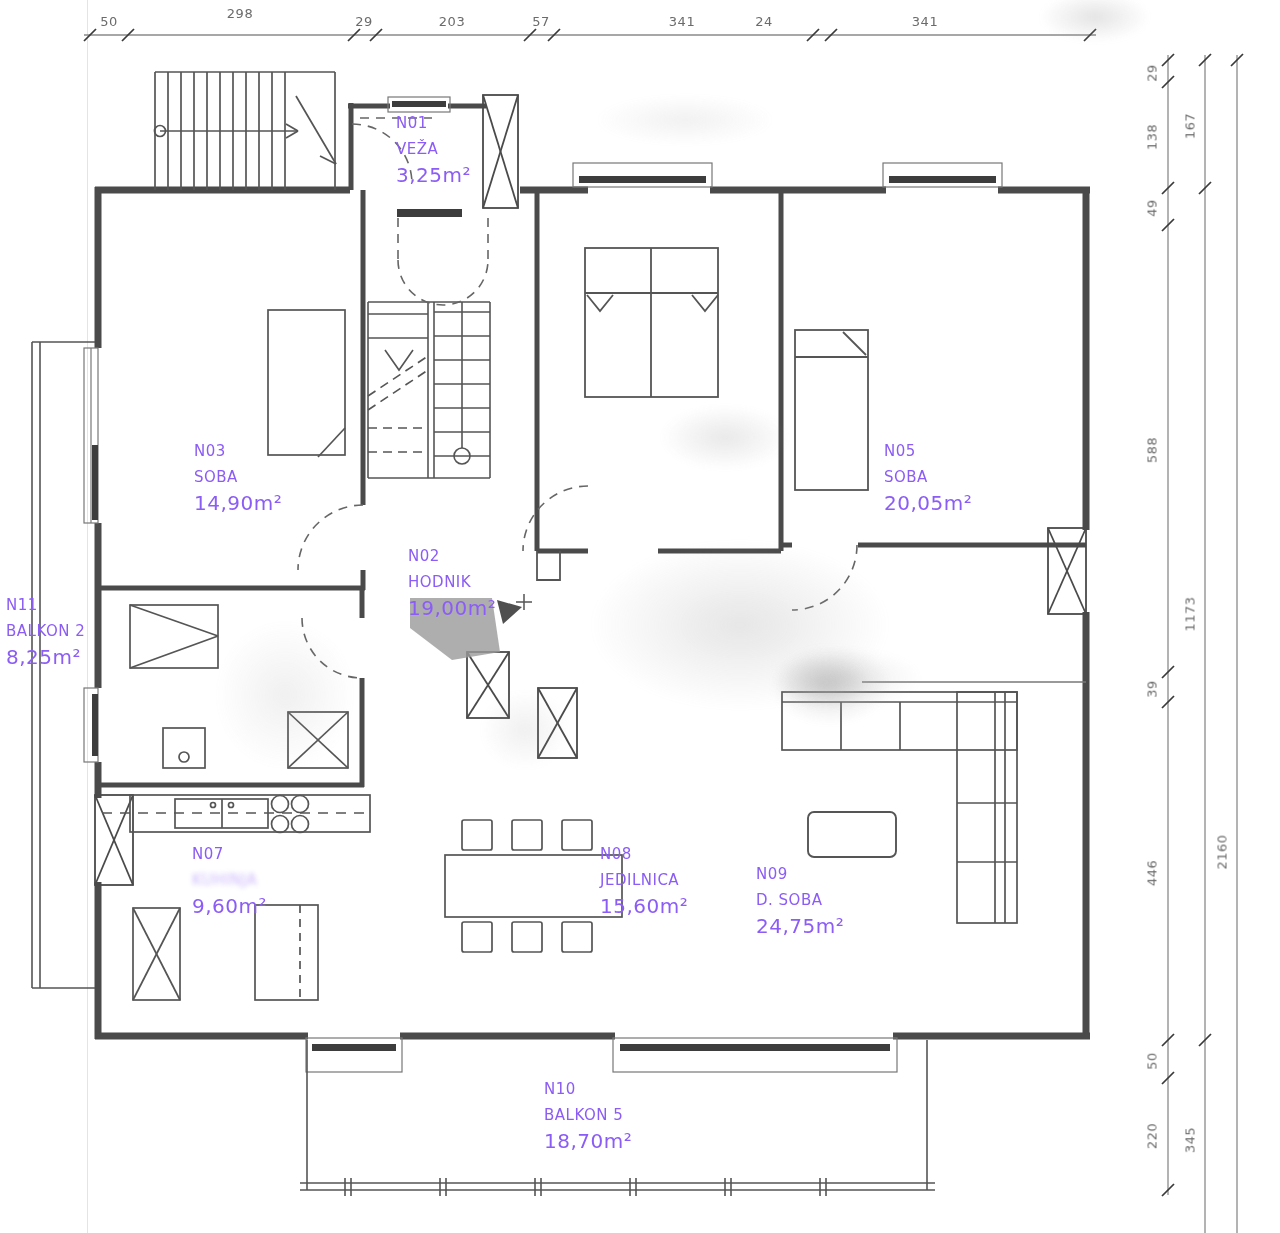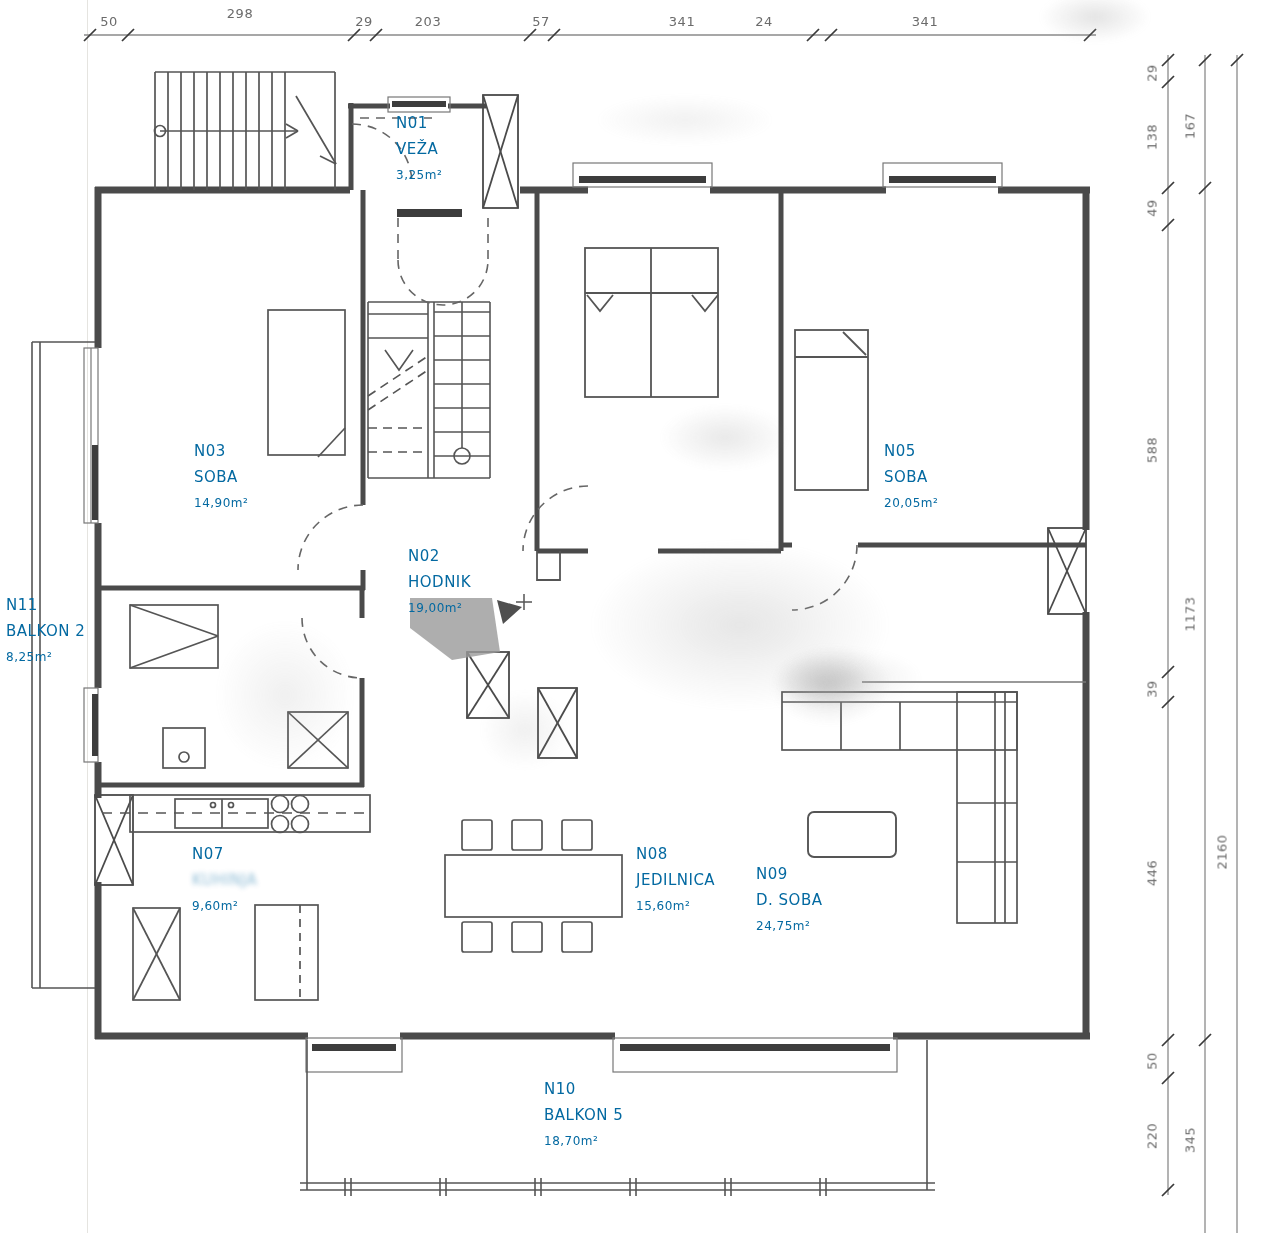--- a/index.html
+++ b/index.html
@@ -2,23 +2,23 @@
 <html><head>
 <meta charset="utf-8">
 <style>
   html,body{margin:0;padding:0;background:#f3f2ef;}
   #canvas{
     position:relative;width:1280px;height:1233px;margin:0 auto;
     background:#ffffff;overflow:hidden;
     font-family:"DejaVu Sans",sans-serif;
   }
   #plan-svg{position:absolute;left:0;top:0;width:1280px;height:1233px;}
-  .rlabel{position:absolute;color:#0369a1;font-size:15px;line-height:26px;
+  .rlabel{position:absolute;color:#8b5cf6;font-size:15px;line-height:26px;
     letter-spacing:.5px;filter:blur(.35px);white-space:nowrap;}
-  .rlabel .rl-ar{font-size:12px;}
+  .rlabel .rl-ar{font-size:20px;}
   .smear{filter:blur(2.4px);opacity:.45;}
   .dim{position:absolute;color:#6b6b6b;font-size:13px;letter-spacing:.5px;
     filter:blur(.3px);white-space:nowrap;}
   .dim.top{transform:translateX(-50%);}
   .dim.rot{transform:translate(-50%,-50%) rotate(-90deg);}
   .smudge{position:absolute;border-radius:50%;
     background:radial-gradient(closest-side,rgba(165,165,165,.55),rgba(165,165,165,0));
     filter:blur(3px);}
   .scanline{position:absolute;top:0;width:1px;height:1233px;background:#e5e4e0;}
 </style>
@@ -348,21 +348,21 @@
   <div class="rlabel" style="left:884px;top:438px">
     <div class="rl-id">N05</div>
     <div class="rl-nm">SOBA</div>
     <div class="rl-ar">20,05m²</div>
   </div>
   <div class="rlabel" style="left:192px;top:841px">
     <div class="rl-id">N07</div>
     <div class="rl-nm smear">KUHINJA</div>
     <div class="rl-ar">9,60m²</div>
   </div>
-  <div class="rlabel" style="left:636px;top:841px">
+  <div class="rlabel" style="left:600px;top:841px">
     <div class="rl-id">N08</div>
     <div class="rl-nm">JEDILNICA</div>
     <div class="rl-ar">15,60m²</div>
   </div>
   <div class="rlabel" style="left:756px;top:861px">
     <div class="rl-id">N09</div>
     <div class="rl-nm">D. SOBA</div>
     <div class="rl-ar">24,75m²</div>
   </div>
   <div class="rlabel" style="left:544px;top:1076px">
@@ -372,21 +372,21 @@
   </div>
   <div class="rlabel" style="left:6px;top:592px">
     <div class="rl-id">N11</div>
     <div class="rl-nm">BALKON 2</div>
     <div class="rl-ar">8,25m²</div>
   </div>
 
   <span class="dim top" style="left:109px;top:14px">50</span>
   <span class="dim top" style="left:240px;top:6px">298</span>
   <span class="dim top" style="left:364px;top:14px">29</span>
-  <span class="dim top" style="left:428px;top:14px">203</span>
+  <span class="dim top" style="left:452px;top:14px">203</span>
   <span class="dim top" style="left:541px;top:14px">57</span>
   <span class="dim top" style="left:682px;top:14px">341</span>
   <span class="dim top" style="left:764px;top:14px">24</span>
   <span class="dim top" style="left:925px;top:14px">341</span>
 
   <span class="dim rot" style="left:1152px;top:73px">29</span>
   <span class="dim rot" style="left:1152px;top:137px">138</span>
   <span class="dim rot" style="left:1152px;top:208px">49</span>
   <span class="dim rot" style="left:1152px;top:450px">588</span>
   <span class="dim rot" style="left:1152px;top:689px">39</span>

